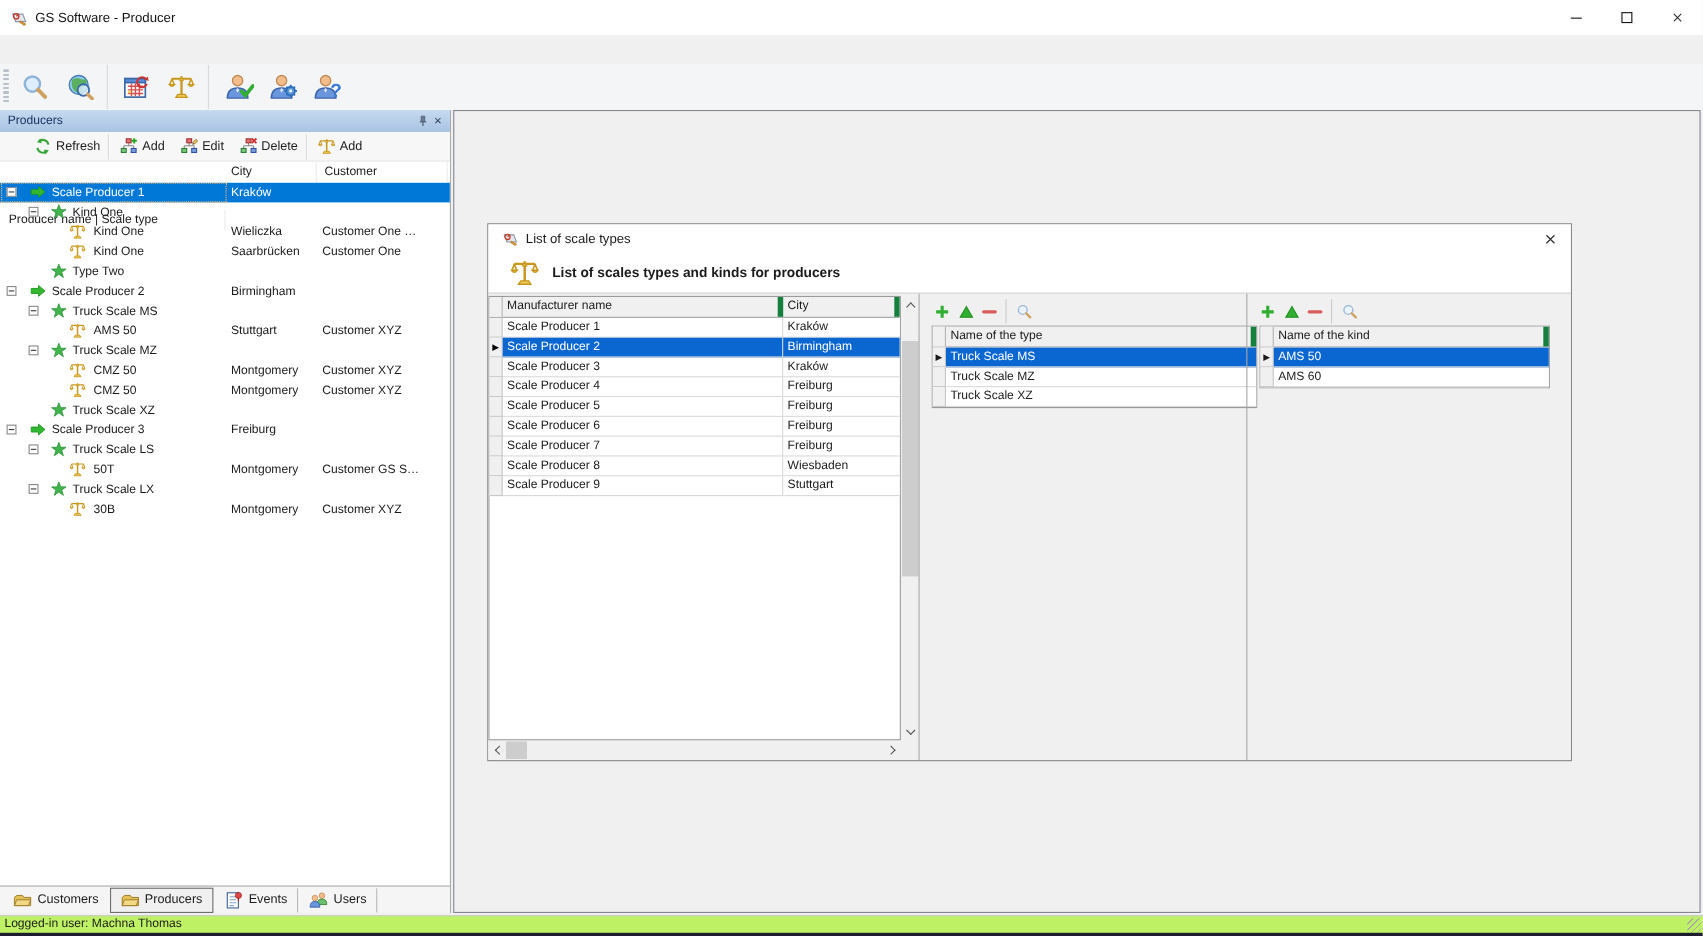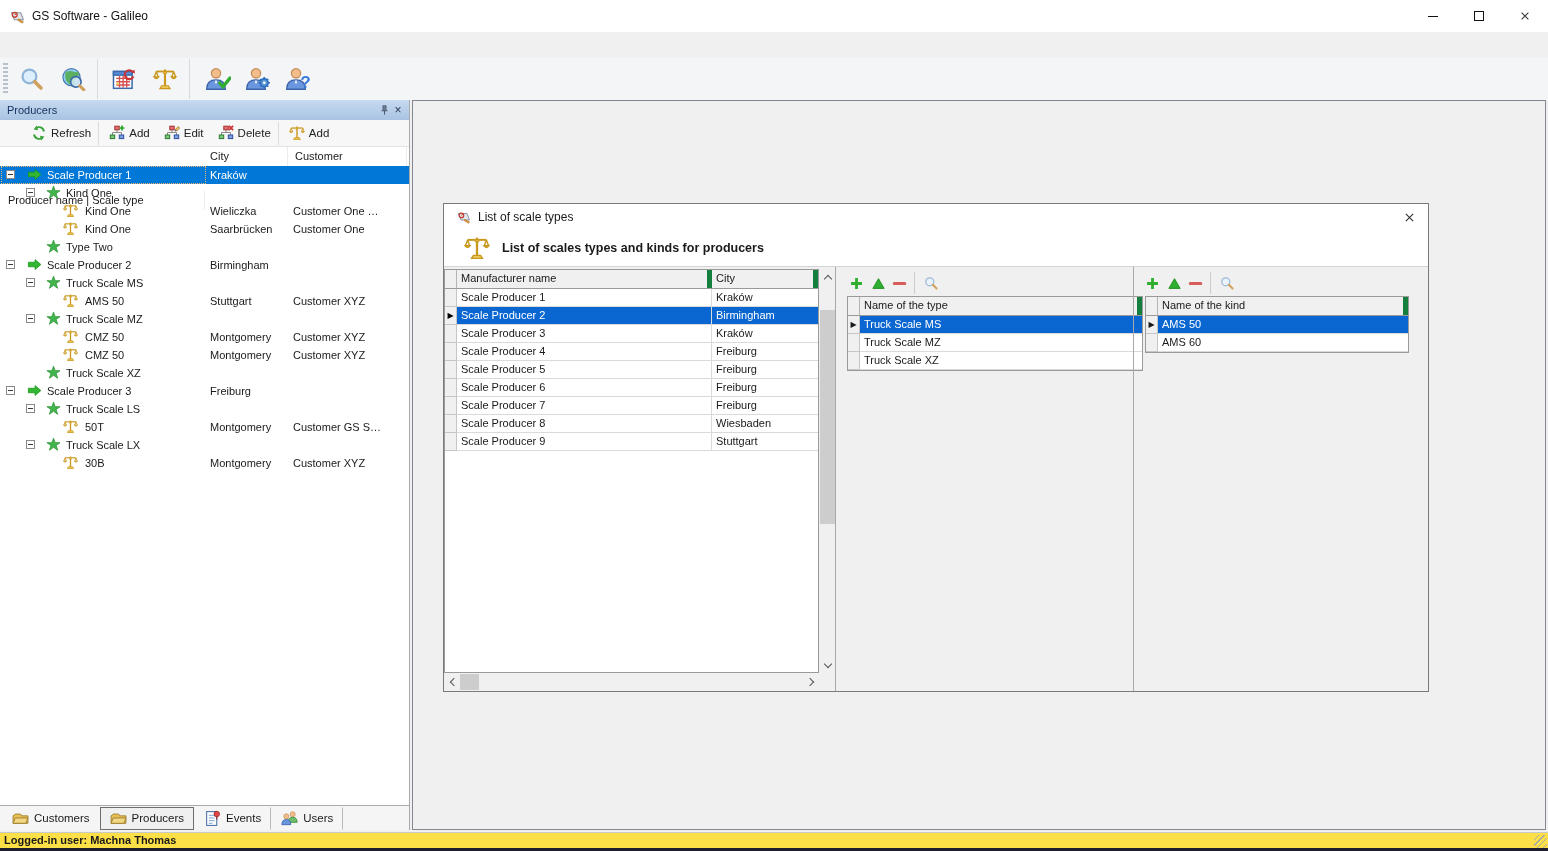--- a/index.html
+++ b/index.html
@@ -66,21 +66,21 @@
   .lvl1 .expand { left:26px; } .lvl1 .node-icon { left:46px; } .lvl1 .name { left:66px; } .lvl2 .node-icon { left:63px; } .lvl2 .name { left:85px; }
 
   
   .tabs { position:absolute; left:0; right:0; top:705px; height:25px; border-top:1px solid #ababab; background:#f5f5f5; display:flex; align-items:center; padding-left:2px; }
   .tab { display:flex; align-items:center; gap:5px; font-size:11.5px; height:23px; padding:0 9px; border:1px solid transparent; }
   .tab svg { width:17px; height:17px; }
   .tab.active { background:#f0f0f0; border:1px solid #6e6e6e; }
   .tab.sep-after { border-right:1px solid #b9b9b9; }
 
   
-  .statusbar { position:absolute; left:0; top:832px; width:1548px; height:17px; background:#fde047; border-top:1px solid #c9c9c9; font-size:11px; line-height:15px; padding-left:4px;font-weight:bold; }
+  .statusbar { position:absolute; left:0; top:832px; width:1548px; height:17px; background:#bef264; border-top:1px solid #c9c9c9; font-size:11px; line-height:15px; padding-left:4px; }
   .grip-corner { position:absolute; right:1px; bottom:1px; width:13px; height:13px;
     background:repeating-linear-gradient(135deg,transparent 0 3px,#a8a8a8 3px 4px); }
   .taskbar-strip { position:absolute; left:0; bottom:0; width:1548px; height:3px; background:#1d1d2e; }
 
   
   .content { position:absolute; left:412px; top:100px; width:1134px; height:730px; background:#f0f0f0; border:1px solid #828790; }
 
   
   .dialog { position:absolute; left:443px; top:203px; width:986px; height:489px; background:#fff; border:1px solid #7a7a7a; }
   .dlg-titlebar { position:absolute; left:0; top:0; right:0; height:26px; display:flex; align-items:center; background:#fff; }
@@ -265,21 +265,21 @@
     <circle cx="5" cy="6" r="2.4" fill="#f2bd8a" stroke="#bf8a55" stroke-width="0.6"></circle>
     <path d="M0.8 13.8 Q0.8 9 5 9 Q9.2 9 9.2 13.8 Z" fill="#6a96de" stroke="#3c64aa" stroke-width="0.8"></path>
   </symbol>
 </defs>
 </svg>
 
 <div class="titlebar">
   <svg class="app-ico" viewBox="0 0 16 16">
       <use href="#sym-applogo"></use>
     </svg>
-  <span class="title">GS Software - Galileo</span>
+  <span class="title">GS Software - Producer</span>
   <div class="win-controls">
     <div class="win-btn">
         <span class="glyph-min"></span>
       </div>
     <div class="win-btn">
         <span class="glyph-max"></span>
       </div>
     <div class="win-btn">
         <svg class="glyph-close" viewBox="0 0 16 16">
           <use href="#sym-close"></use>

